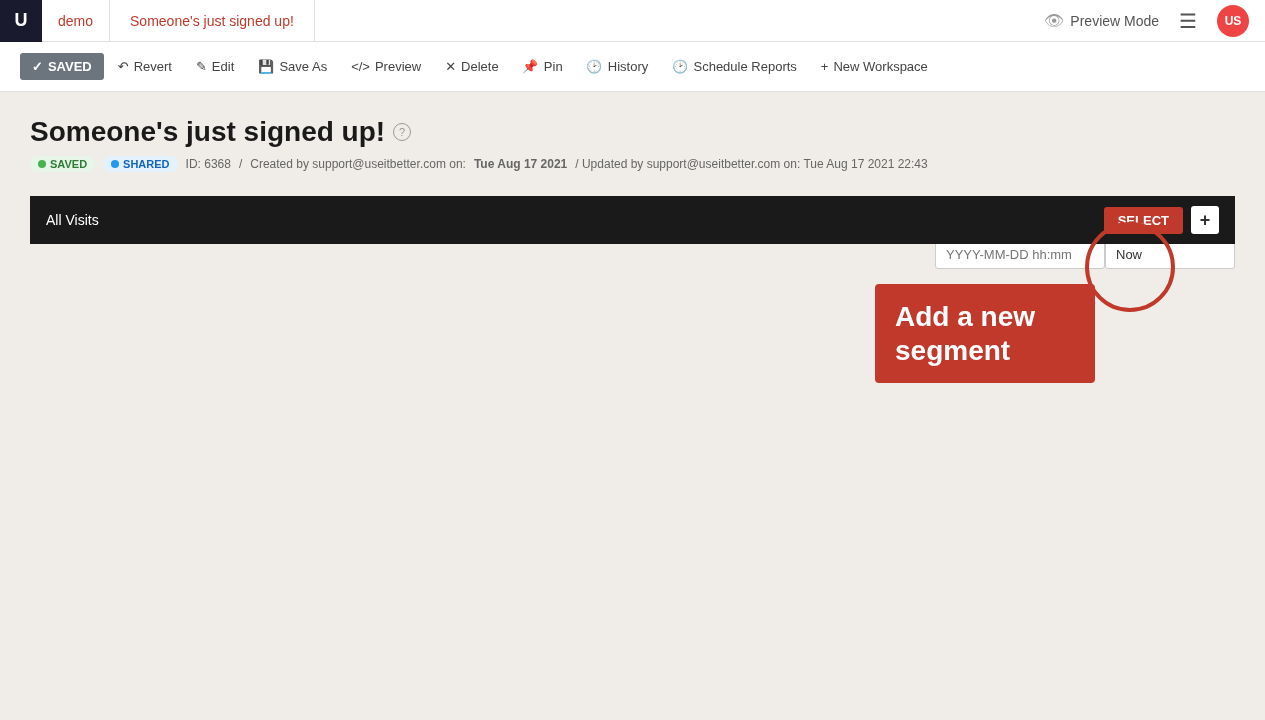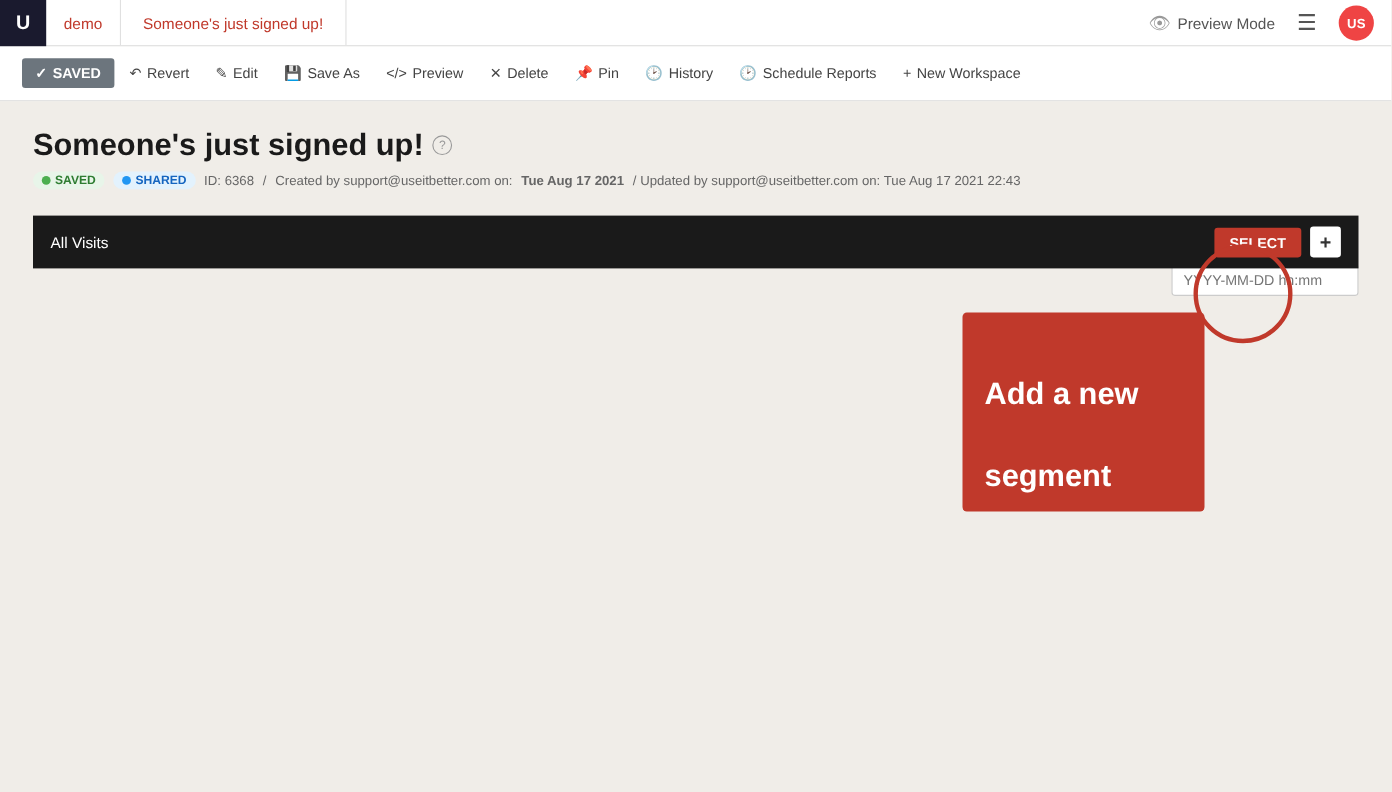--- a/index.html
+++ b/index.html
@@ -112,21 +112,21 @@
     .circle-highlight {
       position: absolute; right: 60px; top: -22px;
       width: 90px; height: 90px; border-radius: 50%;
       border: 4px solid #c0392b; pointer-events: none;
     }
     .tooltip-box {
       position: absolute; right: 140px; top: 40px;
       background: #c0392b; color: #fff; padding: 16px 20px;
       border-radius: 4px; min-width: 220px;
     }
-    .tooltip-text { font-size: 28px; font-weight: 800; line-height: 1.2; margin-top: 41px; }
+    .tooltip-text { font-size: 28px; font-weight: 800; line-height: 1.2; }
 
     .content-area { position: relative; }
   </style>
 </head>
 <body>
 
 <nav class="top-nav">
   <div class="logo-area">
     <span class="logo-icon">U</span>
   </div>
@@ -185,20 +185,24 @@
     <span>New Workspace</span>
   </button>
 </div>
 
 <div class="main-content" style="position:relative;">
 
   <div class="date-range-area">
     <div class="date-field-group">
       <label class="date-label">Date from:</label>
       <input class="date-input" type="text" placeholder="YYYY-MM-DD hh:mm" style="">
+    </div>
+    <div class="date-field-group">
+      <label class="date-label">Date to:</label>
+      <input class="date-now" type="text" value="Now" style="">
     </div>
   </div>
 
   <div class="report-title-area">
     <h1 class="report-title">Someone's just signed up!</h1>
     <div class="help-icon">?</div>
   </div>
 
   <div class="report-meta">
     <span class="badge badge-active">

